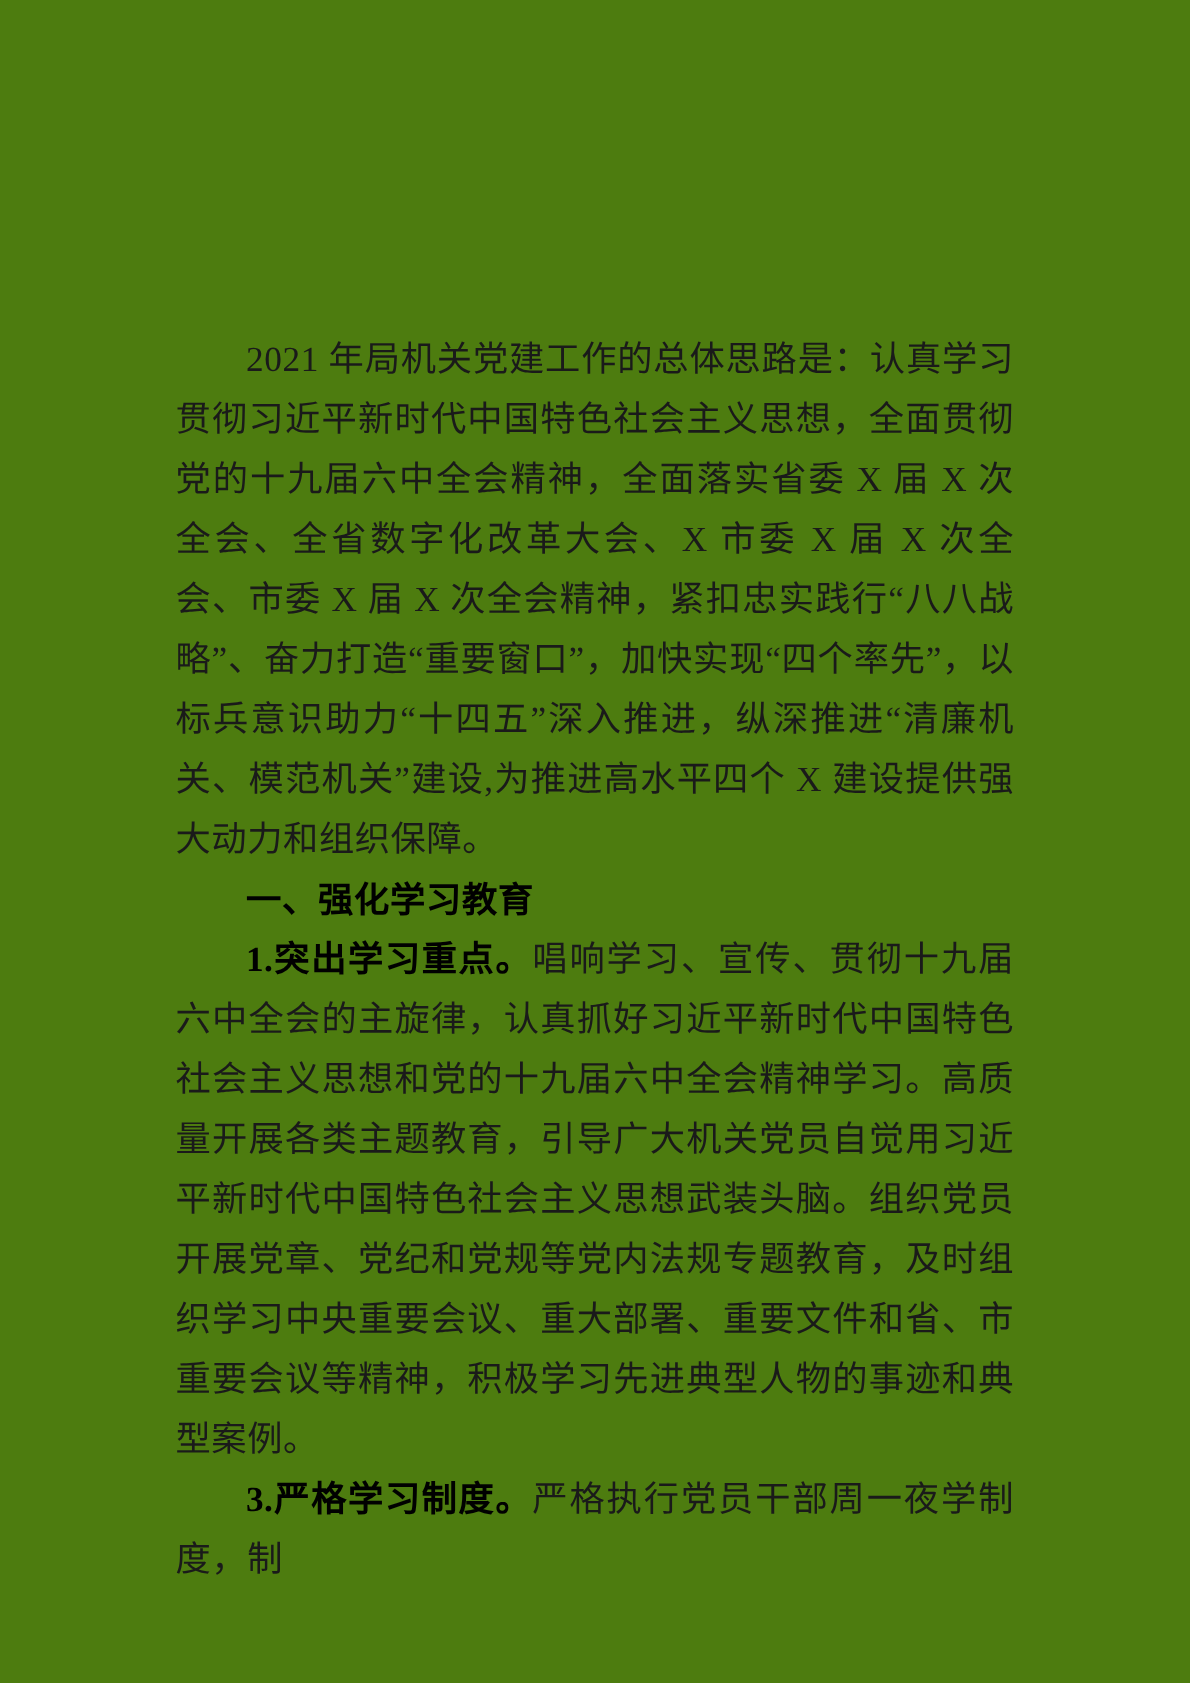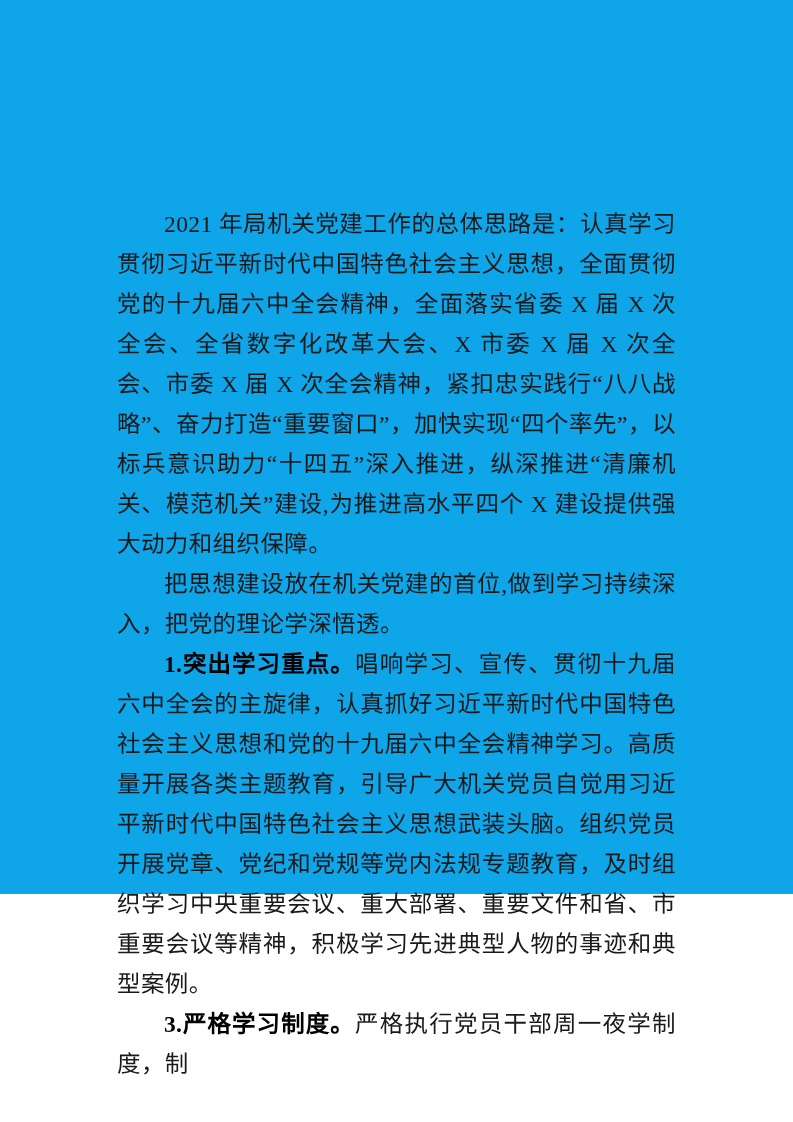--- a/index.html
+++ b/index.html
@@ -13,24 +13,24 @@
     height: 1122px;
     overflow: hidden;
     font-family: "Liberation Serif", "DejaVu Serif", serif;
     color: #111111;
     -webkit-font-smoothing: antialiased;
   }
 
   .page {
     position: relative;
     width: 793px;
-    height: 894px;
-    background: #0ea5e9;
+    height: 1122px;
+    background: #4d7c0f;
     box-sizing: border-box;
-    padding: 0 117px;
+    padding: 16px 117px;
   }
 
   
   .doc-title {
     margin: 0;
     padding-top: 168px;
     text-align: center;
     font-family: "Liberation Serif", "DejaVu Serif", serif;
     font-weight: 700;
     font-size: 30px;
@@ -85,21 +85,21 @@
 <body>
 
 <div class="page">
 
   <h1 class="doc-title"></h1>
 
   <div class="body-block">
 
     <p class="para indent">2021 年局机关党建工作的总体思路是：认真学习贯彻习近平新时代中国特色社会主义思想，全面贯彻党的十九届六中全会精神，全面落实省委 X 届 X 次全会、全省数字化改革大会、X 市委 X 届 X 次全会、市委 X 届 X 次全会精神，紧扣忠实践行“八八战略”、奋力打造“重要窗口”，加快实现“四个率先”，以标兵意识助力“十四五”深入推进，纵深推进“清廉机关、模范机关”建设,为推进高水平四个 X 建设提供强大动力和组织保障。</p>
 
+    <p class="section-heading">一、强化学习教育</p>
 
-    <p class="para indent">把思想建设放在机关党建的首位,做到学习持续深入，把党的理论学深悟透。</p>
 
     <p class="para indent"><span class="lead">1.突出学习重点。</span><span>唱响学习、宣传、贯彻十九届六中全会的主旋律，认真抓好习近平新时代中国特色社会主义思想和党的十九届六中全会精神学习。高质量开展各类主题教育，引导广大机关党员自觉用习近平新时代中国特色社会主义思想武装头脑。组织党员开展党章、党纪和党规等党内法规专题教育，及时组织学习中央重要会议、重大部署、重要文件和省、市重要会议等精神，积极学习先进典型人物的事迹和典型案例。</span></p>
 
     <p class="para indent"><span class="lead">3.严格学习制度。</span><span>严格执行党员干部周一夜学制度，制</span></p>
 
   </div>
 </div>
 
 </body></html>

